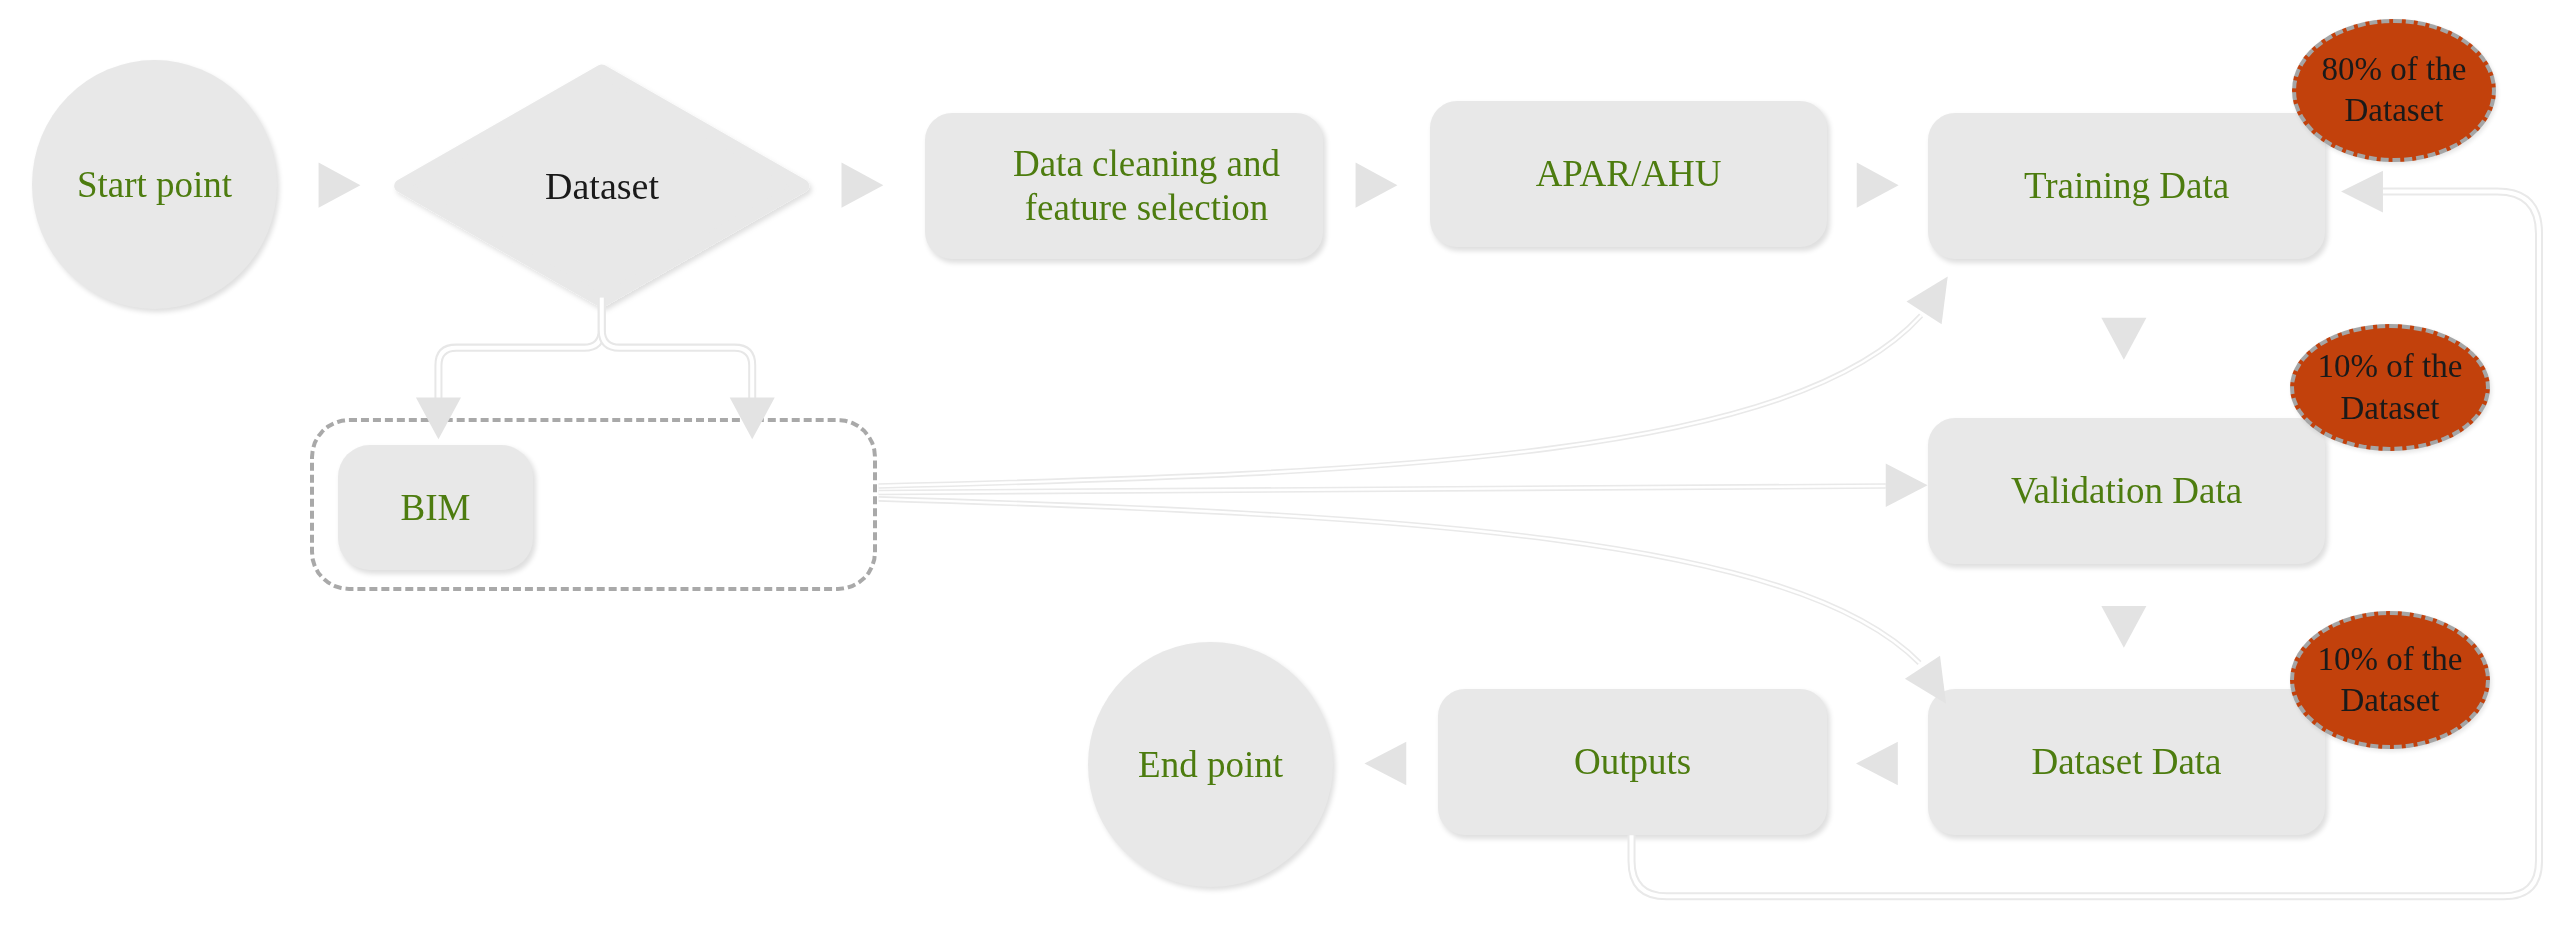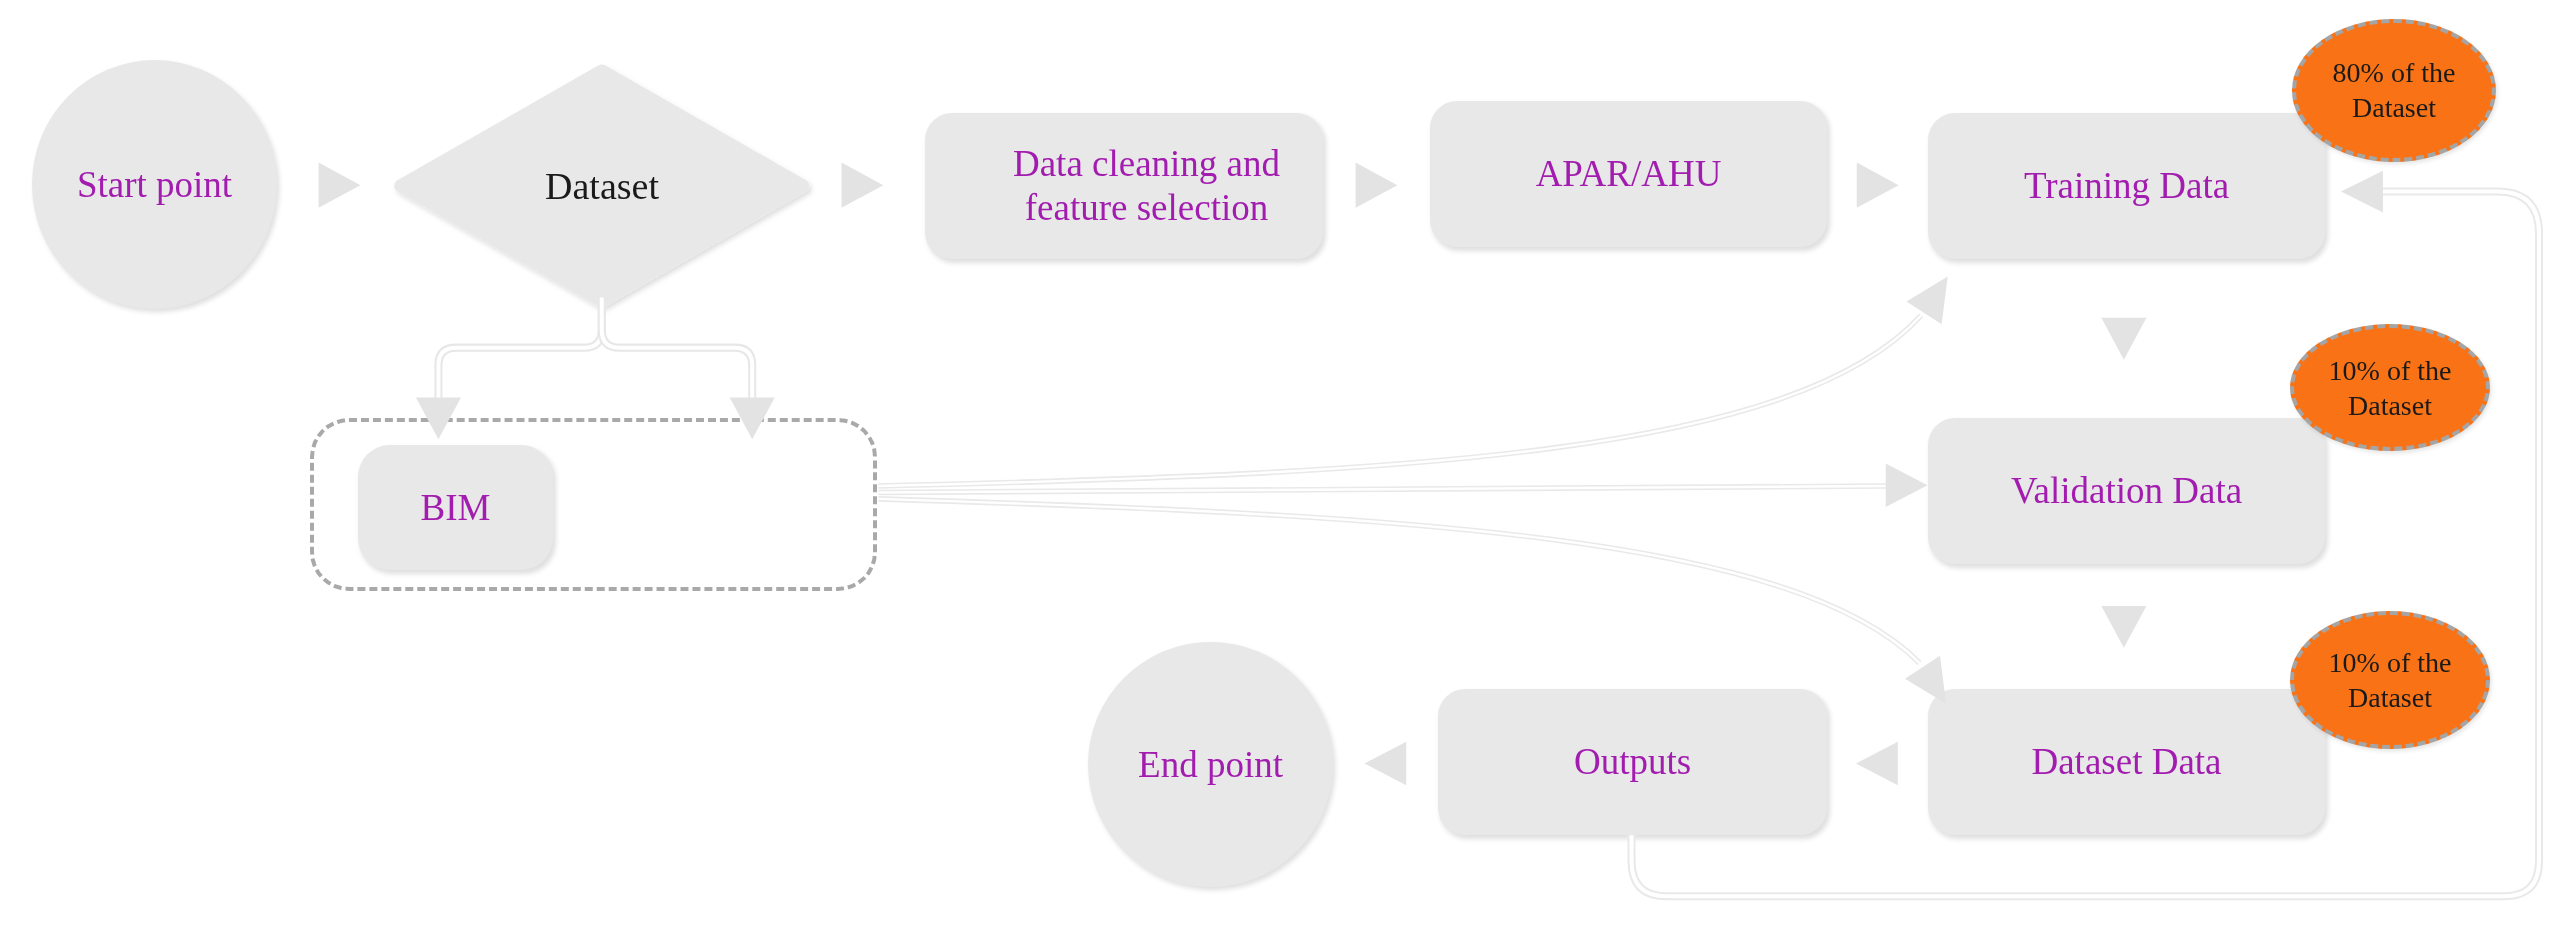--- a/index.html
+++ b/index.html
@@ -13,21 +13,21 @@
   }
   #canvas *{box-sizing:border-box;}
   svg.layer{position:absolute;left:0;top:0;pointer-events:none;}
   .node{
     position:absolute;
     display:flex;align-items:center;justify-content:center;
     text-align:center;
     white-space:pre-line;
     font-size:37px;
     line-height:1.18;
-    color:#a21caf;
+    color:#4d7c0f;
   }
   .rect{
     background:#e8e8e8;
     border-radius:27px;
     box-shadow:2.4px 3.2px 4.8px rgba(0,0,0,0.13);
   }
   .terminal{
     background:#e8e8e8;
     border-radius:50%;
     box-shadow:2.4px 3.2px 4.8px rgba(0,0,0,0.13);
@@ -41,23 +41,23 @@
     position:absolute;
     border:4.8px dashed #a9a9a9;
     border-radius:39px;
     background:transparent;
   }
   .badge{
     position:absolute;
     display:flex;align-items:center;justify-content:center;
     text-align:center;
     white-space:pre-line;
-    font-size:28px;
+    font-size:33px;
     line-height:1.25;
-    background:#f97316;
+    background:#c2410c;
     border:4px dashed #a5a5a5;
     border-radius:50%;
     box-shadow:1.6px 2.4px 4px rgba(0,0,0,0.10);
   }
 </style>
 </head>
 <body>
 
 <div id="canvas">
 
@@ -84,21 +84,21 @@
   <div class="node rect" style="left:1928px;top:113px;width:397px;height:146px;">Training Data</div>
 
   <div class="node rect" style="left:1928px;top:689px;width:397px;height:146px;">Dataset Data</div>
 
   <div class="node rect" style="left:1438px;top:689px;width:389px;height:146px;">Outputs</div>
 
   <div class="node terminal" style="left:1088px;top:642px;width:245px;height:245px;">End point</div>
 
   <div class="group-dashed" style="left:310px;top:418px;width:567px;height:173px;"></div>
 
-  <div class="node rect" style="left:338px;top:445px;width:195px;height:125px;border-radius:32px;margin-left:20px;">BIM</div>
+  <div class="node rect" style="left:338px;top:445px;width:195px;height:125px;border-radius:32px;">BIM</div>
 
 
   <div class="badge" style="left:2292px;top:18.5px;width:204px;height:143px;">80% of the
 Dataset</div>
 
   <div class="badge" style="left:2290px;top:324px;width:200px;height:127px;">10% of the
 Dataset</div>
 
   <div class="badge" style="left:2290px;top:611px;width:200px;height:138px;">10% of the
 Dataset</div>

